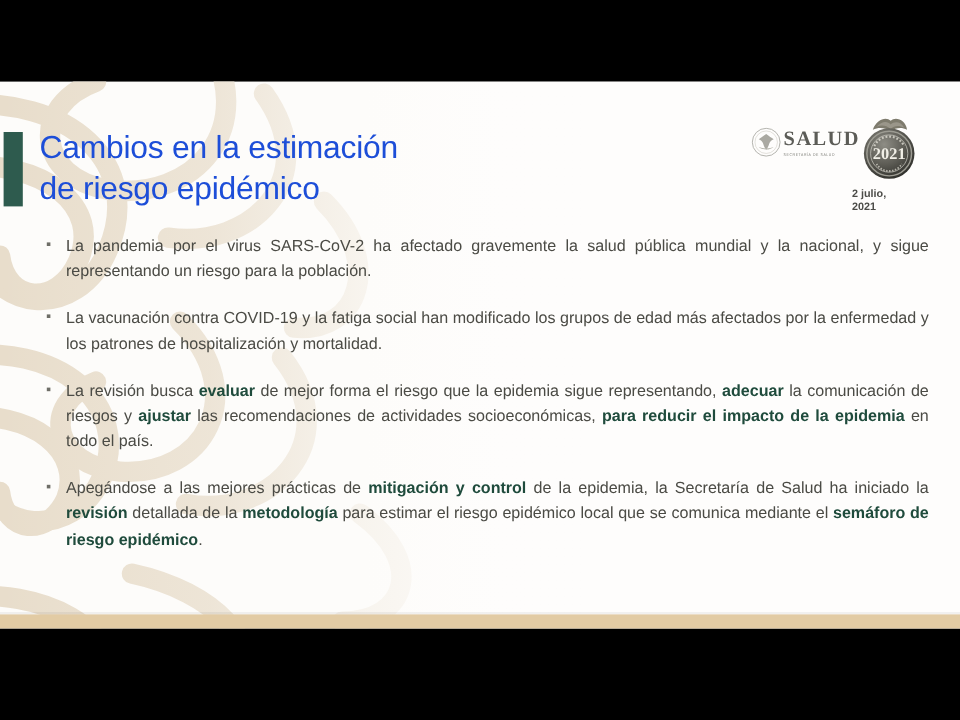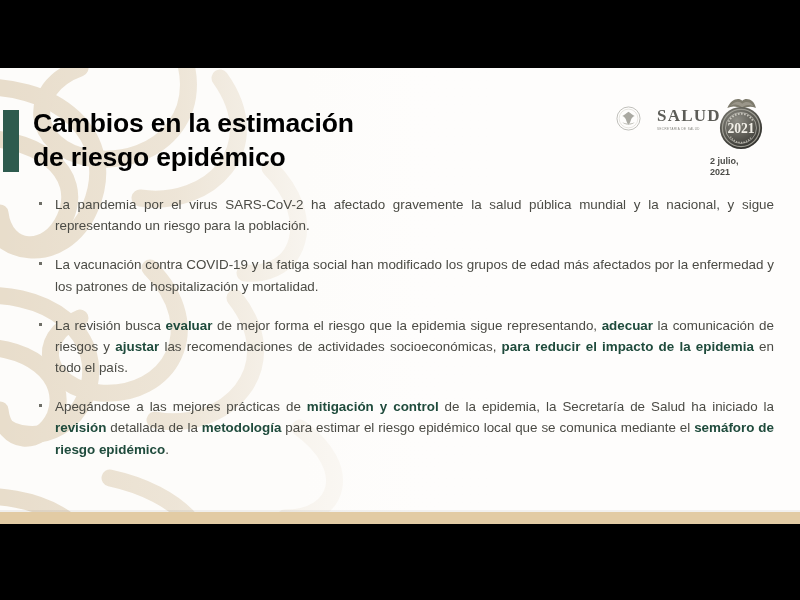--- a/index.html
+++ b/index.html
@@ -32,29 +32,29 @@
   .tan-stripe-shadow { position:absolute; left:0; bottom:12px; width:800px; height:2px;
     background:rgba(0,0,0,0.05); }
 
   
   .title-accent {
     position:absolute; left:3px; top:42px; width:16px; height:62px;
     background:#2e5b4e;
   }
   .title {
     position:absolute; left:33px; top:38px; width:420px;
-    color:#000000; font-size:26.5px; font-weight:bold;
+    color:#1d4ed8; font-size:26.5px; font-weight:normal;
     line-height:1.30; letter-spacing:-0.2px;
   }
   .title-line { display:block; white-space:nowrap; }
 
   
   .logo-area { position:absolute; right:10px; top:24px; width:180px; height:128px; }
 
-  .salud-logo { position:absolute; left:6px; top:14px; display:flex; align-items:center; gap:16px; }
+  .salud-logo { position:absolute; left:16px; top:14px; display:flex; align-items:center; gap:2px; }
   .salud-eagle { width:25px; height:25px; opacity:.72; }
   .salud-text { display:flex; flex-direction:column; align-items:flex-start; }
   .salud-word { font-family:"Liberation Serif", serif; font-size:17px; font-weight:bold;
     color:#5c5c57; letter-spacing:1.2px; line-height:1; }
   .salud-sub { font-size:2.9px; color:#7d7d76; letter-spacing:.5px; margin-top:2.5px;
     transform:scale(1,1.2); transform-origin:left top; }
 
   .seal { position:absolute; left:100px; top:0px; width:62px; height:62px; }
   .seal-date { position:absolute; left:100px; top:64px; width:62px;
     font-size:9px; color:#4c4c48; line-height:1.25; text-align:left; font-weight:bold; }

